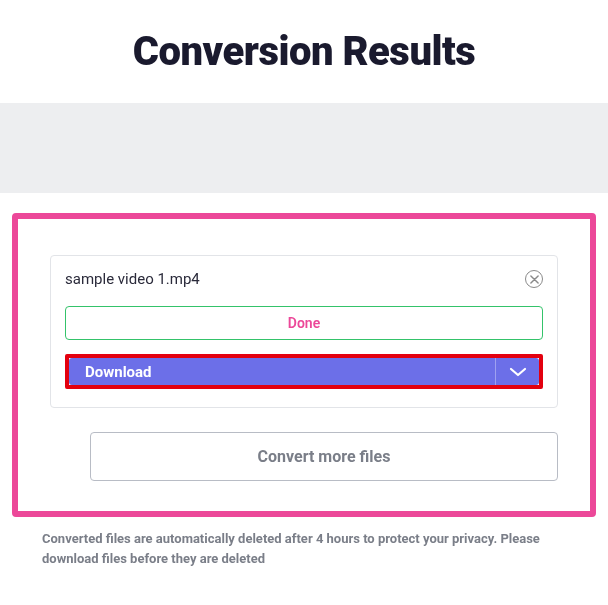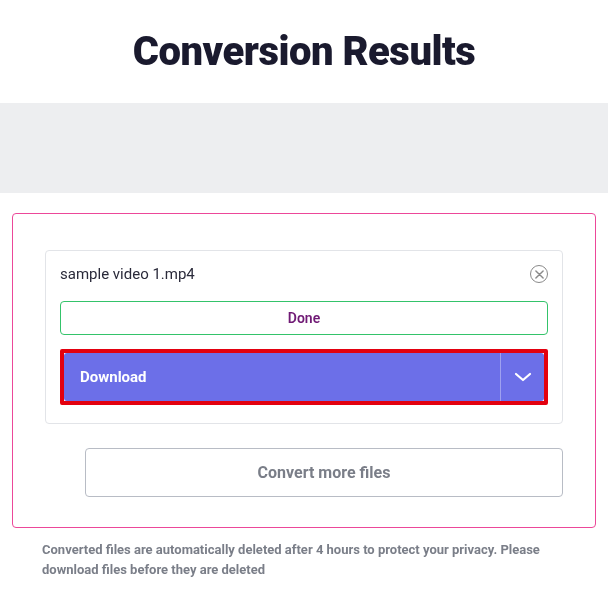--- a/index.html
+++ b/index.html
@@ -21,21 +21,21 @@
     }
     .ad-strip {
       background: #edeef0;
       height: 90px;
       margin: 0;
       width: 100%;
     }
     .results-card {
       background: #fff;
       margin: 20px 12px 0 12px;
-      border: 1px solid #ec4899;
+      border: 6px solid #ec4899;
       border-radius: 4px;
       padding: 36px 32px 30px 32px;
     }
     .file-block {
       border: 1px solid #e2e4e8;
       border-radius: 4px;
       padding: 14px 14px 18px 14px;
     }
     .file-header {
       display: flex;
@@ -55,40 +55,40 @@
       border-radius: 50%;
       display: flex;
       align-items: center;
       justify-content: center;
       cursor: pointer;
       flex-shrink: 0;
     }
     .close-circle svg { display: block; }
     .done-bar {
       border: 1px solid #34c36a;
-      color: #701a75;
+      color: #ec4899;
       text-align: center;
       border-radius: 4px;
       padding: 8px 0;
       font-size: 14px;
       font-weight: 600;
       margin-bottom: 14px;
     }
     .highlight-wrap {
       border: 4px solid #e3000f;
       border-radius: 2px;
     }
     .download-btn {
       background: #6c6fe8;
       color: #fff;
       display: flex;
       align-items: stretch;
       border-radius: 3px;
       cursor: pointer;
-      height: 48px;
+      height: 27px;
     }
     .download-label {
       flex: 1;
       font-size: 15px;
       font-weight: 700;
       padding-left: 16px;
       display: flex;
       align-items: center;
     }
     .download-caret {

